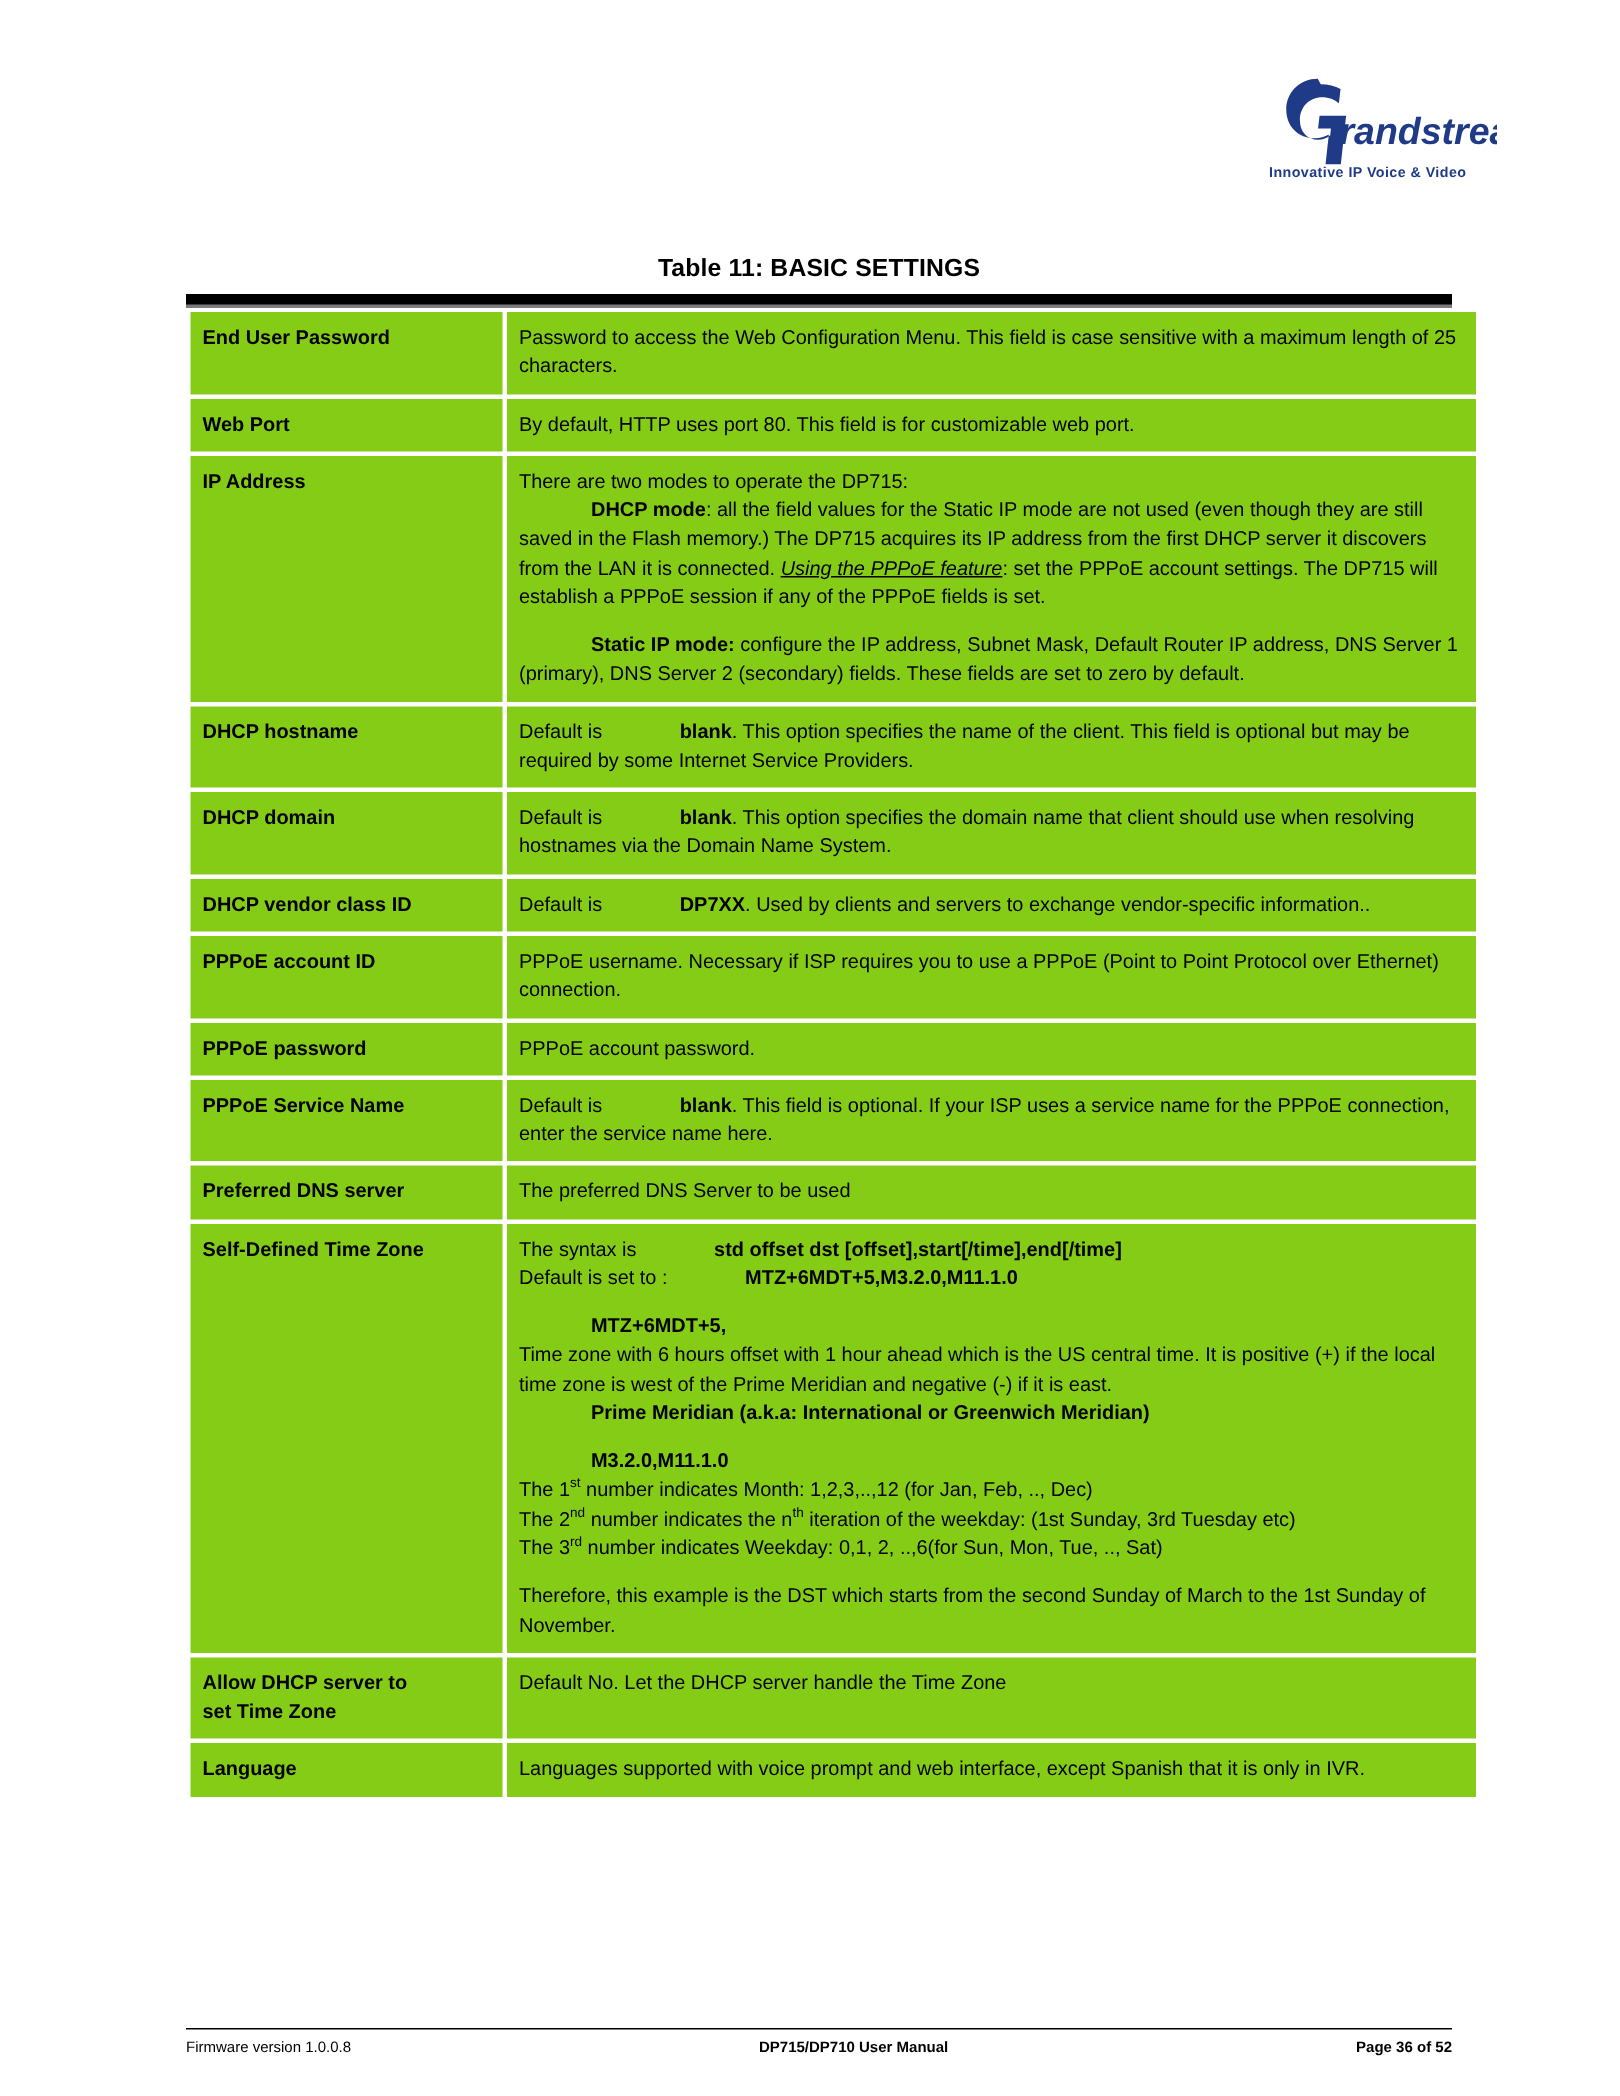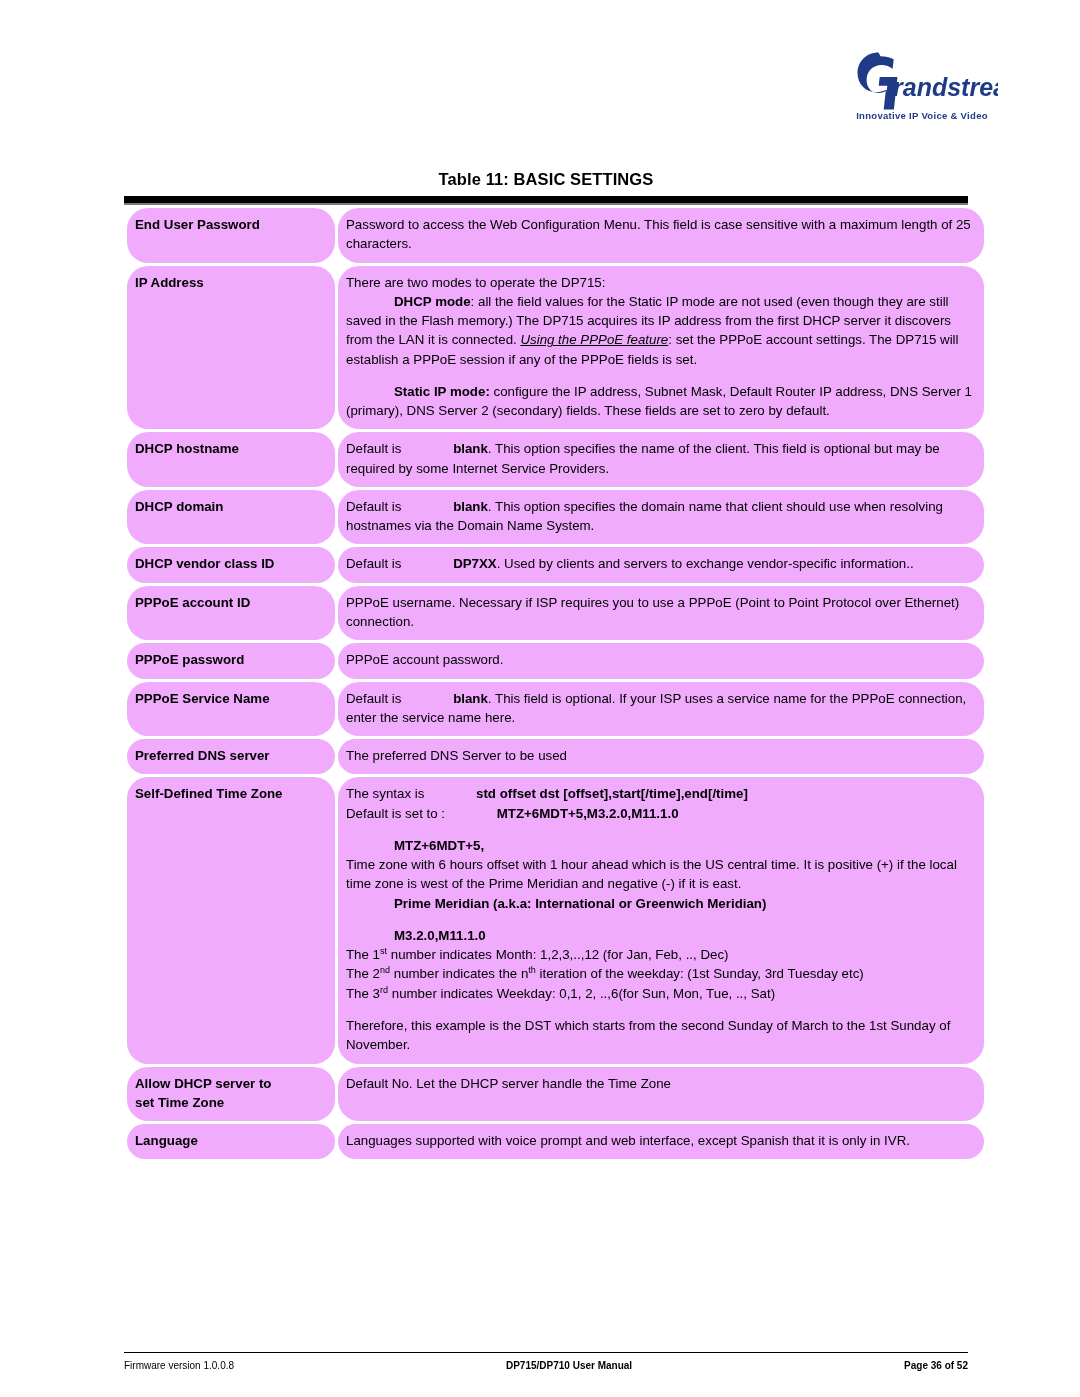--- a/index.html
+++ b/index.html
@@ -29,21 +29,21 @@
     left: 0;
     top: 0;
     width: 160px;
     height: 66px;
   }
   .logo-tag {
     position: absolute;
     left: 8px;
     top: 64px;
     width: 152px;
-    text-align: center;
+    text-align: left;
     font-size: 9.5px;
     font-weight: bold;
     letter-spacing: 0.3px;
     color: #1f3a86;
     white-space: nowrap;
   }
 
   
   .table-title {
     position: absolute;
@@ -69,26 +69,25 @@
     border-bottom: 2px solid #7a7a7a;
   }
   table.settings {
     border-collapse: separate;
     border-spacing: 3px 3px;
     width: 844px;
     margin: 0;
     table-layout: fixed;
   }
   table.settings td {
-    background: #f0abfc;
+    background: #84cc16;
     vertical-align: top;
     padding: 7px 8px 9px 8px;
     font-size: 13.3px;
     line-height: 1.45;
-    border-radius: 21px;
   }
   td.key {
     width: 192px;
     font-weight: bold;
   }
   td.val {
     width: 630px;
     font-weight: normal;
   }
   td.pad-tall { padding-bottom: 26px; }
@@ -140,20 +139,24 @@
 <div class="tbl-wrap">
   <div class="tbl-topbar"></div>
   <table class="settings">
     <tbody>
 
       <tr>
         <td class="key">End User Password</td>
         <td class="val pad-tall">Password to access the Web Configuration Menu. This field is case sensitive with a maximum length of 25 characters.</td>
       </tr>
 
+      <tr>
+        <td class="key">Web Port</td>
+        <td class="val">By default, HTTP uses port 80.  This field is for customizable web port.</td>
+      </tr>
 
 
       <tr>
         <td class="key">IP Address</td>
         <td class="val">
           <span class="nl">There are two modes to operate the DP715:</span>
           <span class="b">DHCP mode</span><span>: all the field values for the Static IP mode are not used (even though they are still saved in the Flash memory.) The DP715 acquires its IP address from the first DHCP server it discovers from the LAN it is connected.  </span><span class="iu">Using the PPPoE feature</span><span>: set the PPPoE account settings. The DP715 will establish a PPPoE session if any of the PPPoE fields is set.</span>
           <span class="gap"></span>
           <span class="b">Static IP mode:</span><span> configure the IP address, Subnet Mask, Default Router IP address, DNS Server 1 (primary), DNS Server 2 (secondary) fields. These fields are set to zero by default.</span>
         </td>

